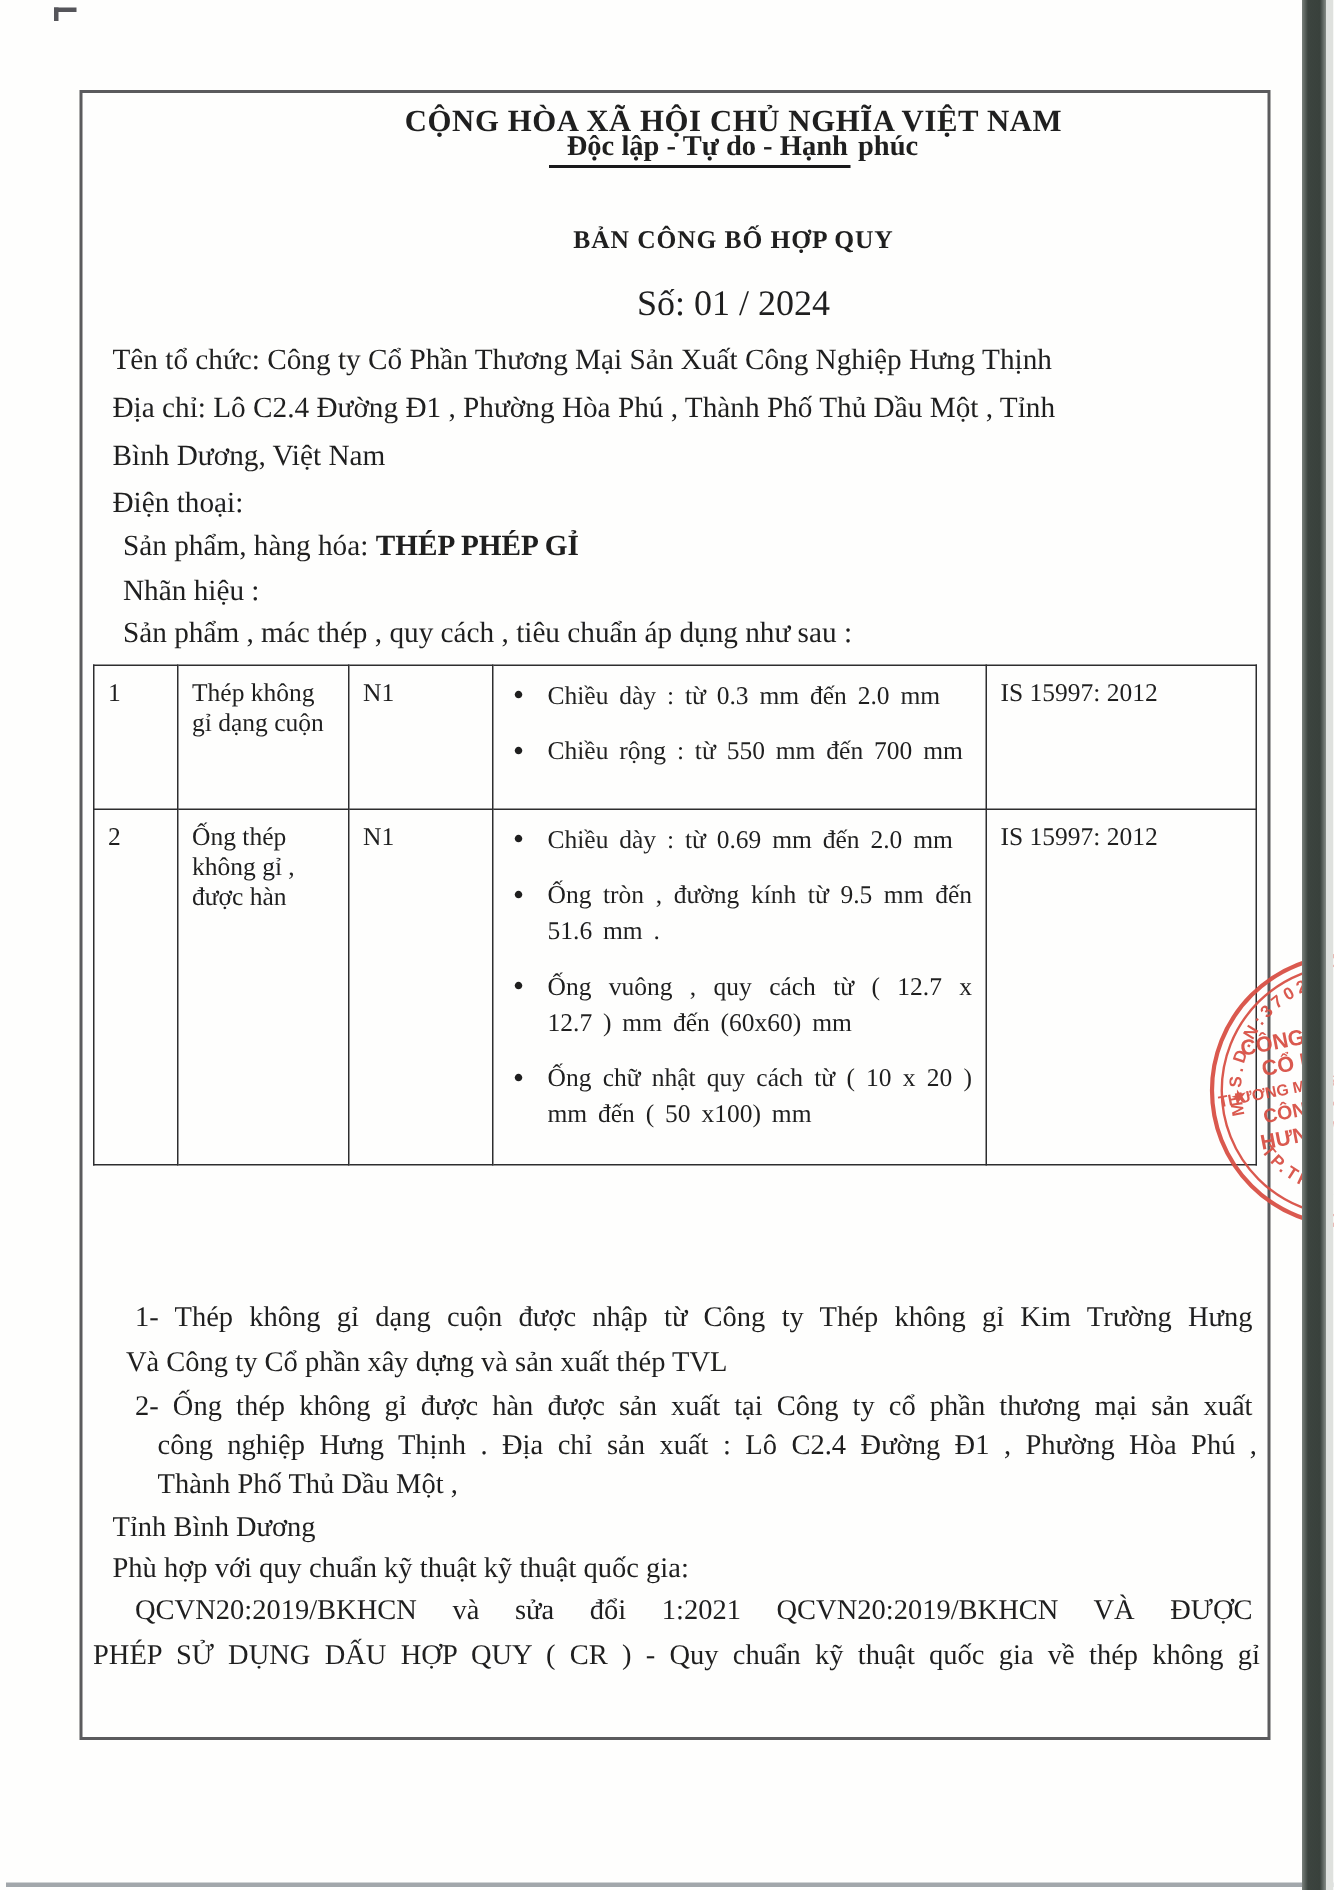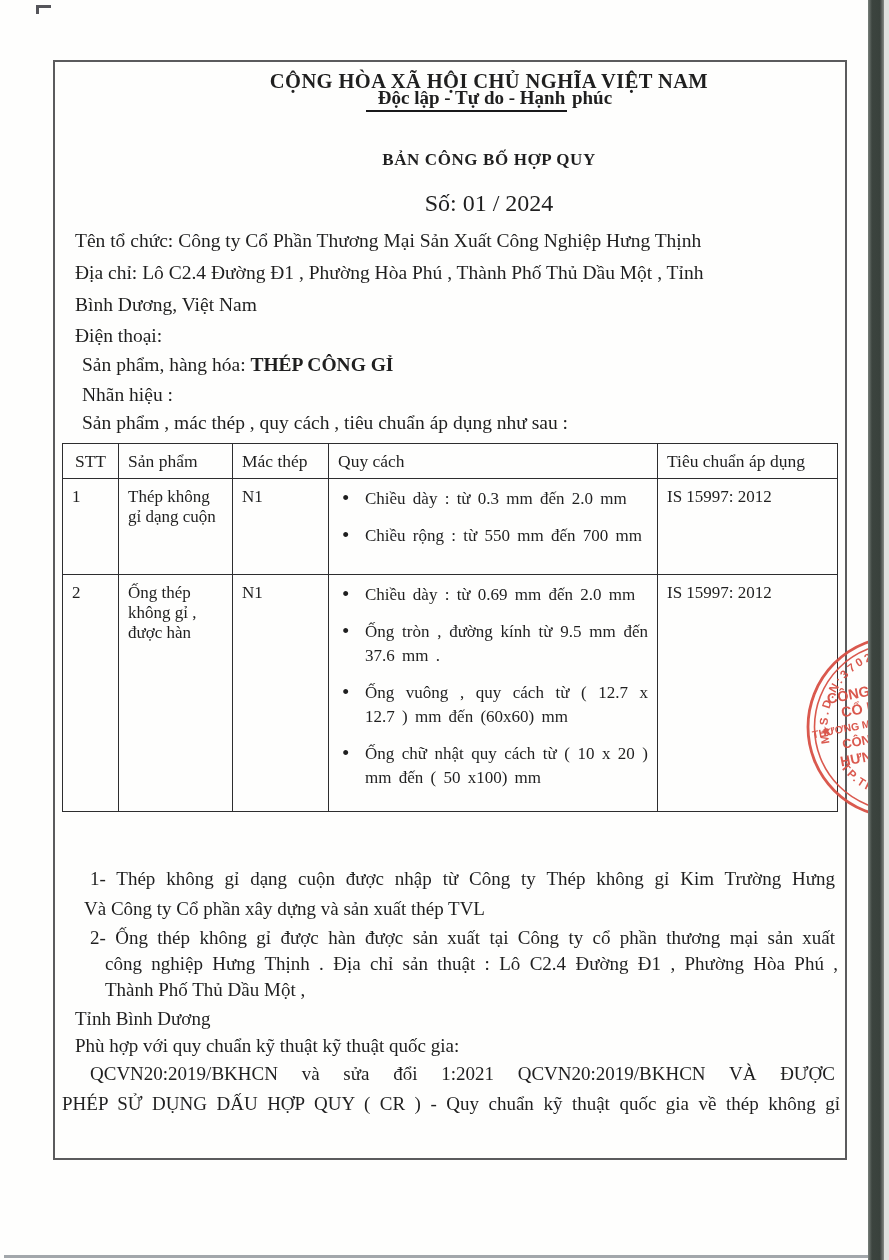--- a/index.html
+++ b/index.html
@@ -64,69 +64,62 @@
 
 <div class="center-line national-title">CỘNG HÒA XÃ HỘI CHỦ NGHĨA VIỆT NAM</div>
 <div class="center-line motto"><span class="ul">Độc lập - Tự do - Hạnh</span><span> phúc</span></div>
 <div class="center-line doc-title">BẢN CÔNG BỐ HỢP QUY</div>
 <div class="center-line doc-number">Số: 01 / 2024</div>
 
 <div class="pline" style="left:75px;top:226px;">Tên tổ chức: Công ty Cổ Phần Thương Mại Sản Xuất Công Nghiệp Hưng Thịnh</div>
 <div class="pline" style="left:75px;top:258px;">Địa chỉ: Lô C2.4 Đường Đ1 , Phường Hòa Phú , Thành Phố Thủ Dầu Một , Tỉnh</div>
 <div class="pline" style="left:75px;top:290px;">Bình Dương, Việt Nam</div>
 <div class="pline" style="left:75px;top:321px;">Điện thoại:</div>
-<div class="pline" style="left:82px;top:350px;"><span>Sản phẩm, hàng hóa: </span><span class="bold">THÉP CÔNG GỈ</span></div>
+<div class="pline" style="left:82px;top:350px;"><span>Sản phẩm, hàng hóa: </span><span class="bold">THÉP PHÉP GỈ</span></div>
 <div class="pline" style="left:82px;top:380px;">Nhãn hiệu :</div>
 <div class="pline" style="left:82px;top:408px;">Sản phẩm , mác thép , quy cách , tiêu chuẩn áp dụng như sau :</div>
 
 <table class="products">
   <colgroup>
     <col style="width:56px">
       <col style="width:114px">
       <col style="width:96px">
       <col style="width:329px">
       <col style="width:180px">
   </colgroup>
   <tbody>
-      <tr class="hdr">
-    <th class="c">STT</th>
-    <th>Sản phẩm</th>
-    <th>Mác thép</th>
-    <th>Quy cách</th>
-    <th>Tiêu chuẩn áp dụng</th>
-  </tr>
   <tr style="height:96px;">
     <td class="c">1</td>
     <td class="jus">Thép không gỉ dạng cuộn</td>
     <td class="c">N1</td>
     <td class="qc">
       <div class="qc-item">Chiều dày : từ 0.3 mm đến 2.0 mm</div>
       <div class="qc-item">Chiều rộng : từ 550 mm đến 700 mm</div>
     </td>
     <td>IS 15997: 2012</td>
   </tr>
   <tr style="height:232px;">
     <td class="c">2</td>
     <td class="jus">Ống thép không gỉ , được hàn</td>
     <td class="c">N1</td>
     <td class="qc">
       <div class="qc-item">Chiều dày : từ 0.69 mm đến 2.0 mm</div>
-      <div class="qc-item">Ống tròn , đường kính từ 9.5 mm đến 37.6 mm .</div>
+      <div class="qc-item">Ống tròn , đường kính từ 9.5 mm đến 51.6 mm .</div>
       <div class="qc-item">Ống vuông , quy cách từ ( 12.7 x 12.7 ) mm đến (60x60) mm</div>
       <div class="qc-item">Ống chữ nhật quy cách từ ( 10 x 20 ) mm đến ( 50 x100) mm</div>
     </td>
     <td>IS 15997: 2012</td>
   </tr>
 </tbody>
   </table>
 
 <div class="nline njus" style="left:90px;top:866px;width:745px;">1- Thép không gỉ dạng cuộn được nhập từ Công ty Thép không gỉ Kim Trường Hưng</div>
 <div class="nline" style="left:84px;top:896px;">Và Công ty Cổ phần xây dựng và sản xuất thép TVL</div>
 <div class="nline njus" style="left:90px;top:925px;width:745px;">2- Ống thép không gỉ được hàn được sản xuất tại Công ty cổ phần thương mại sản xuất</div>
-<div class="nline njus" style="left:105px;top:951px;width:733px;">công nghiệp Hưng Thịnh . Địa chỉ sản thuật : Lô C2.4 Đường Đ1 , Phường Hòa Phú ,</div>
+<div class="nline njus" style="left:105px;top:951px;width:733px;">công nghiệp Hưng Thịnh . Địa chỉ sản xuất : Lô C2.4 Đường Đ1 , Phường Hòa Phú ,</div>
 <div class="nline" style="left:105px;top:977px;">Thành Phố Thủ Dầu Một ,</div>
 <div class="nline" style="left:75px;top:1006px;">Tỉnh Bình Dương</div>
 <div class="nline" style="left:75px;top:1033px;">Phù hợp với quy chuẩn kỹ thuật kỹ thuật quốc gia:</div>
 <div class="nline njus" style="left:90px;top:1061px;width:745px;">QCVN20:2019/BKHCN và sửa đổi 1:2021 QCVN20:2019/BKHCN VÀ ĐƯỢC</div>
 <div class="nline njus" style="left:62px;top:1091px;width:778px;">PHÉP SỬ DỤNG DẤU HỢP QUY ( CR ) - Quy chuẩn kỹ thuật quốc gia về thép không gỉ</div>
 
 <svg class="seal" viewBox="0 0 200 200">
   <circle cx="100" cy="100" r="90" fill="none" stroke="#d84f44" stroke-width="2.8"></circle>
   <circle cx="100" cy="100" r="83.5" fill="none" stroke="#d84f44" stroke-width="1.6"></circle>
   <defs>

